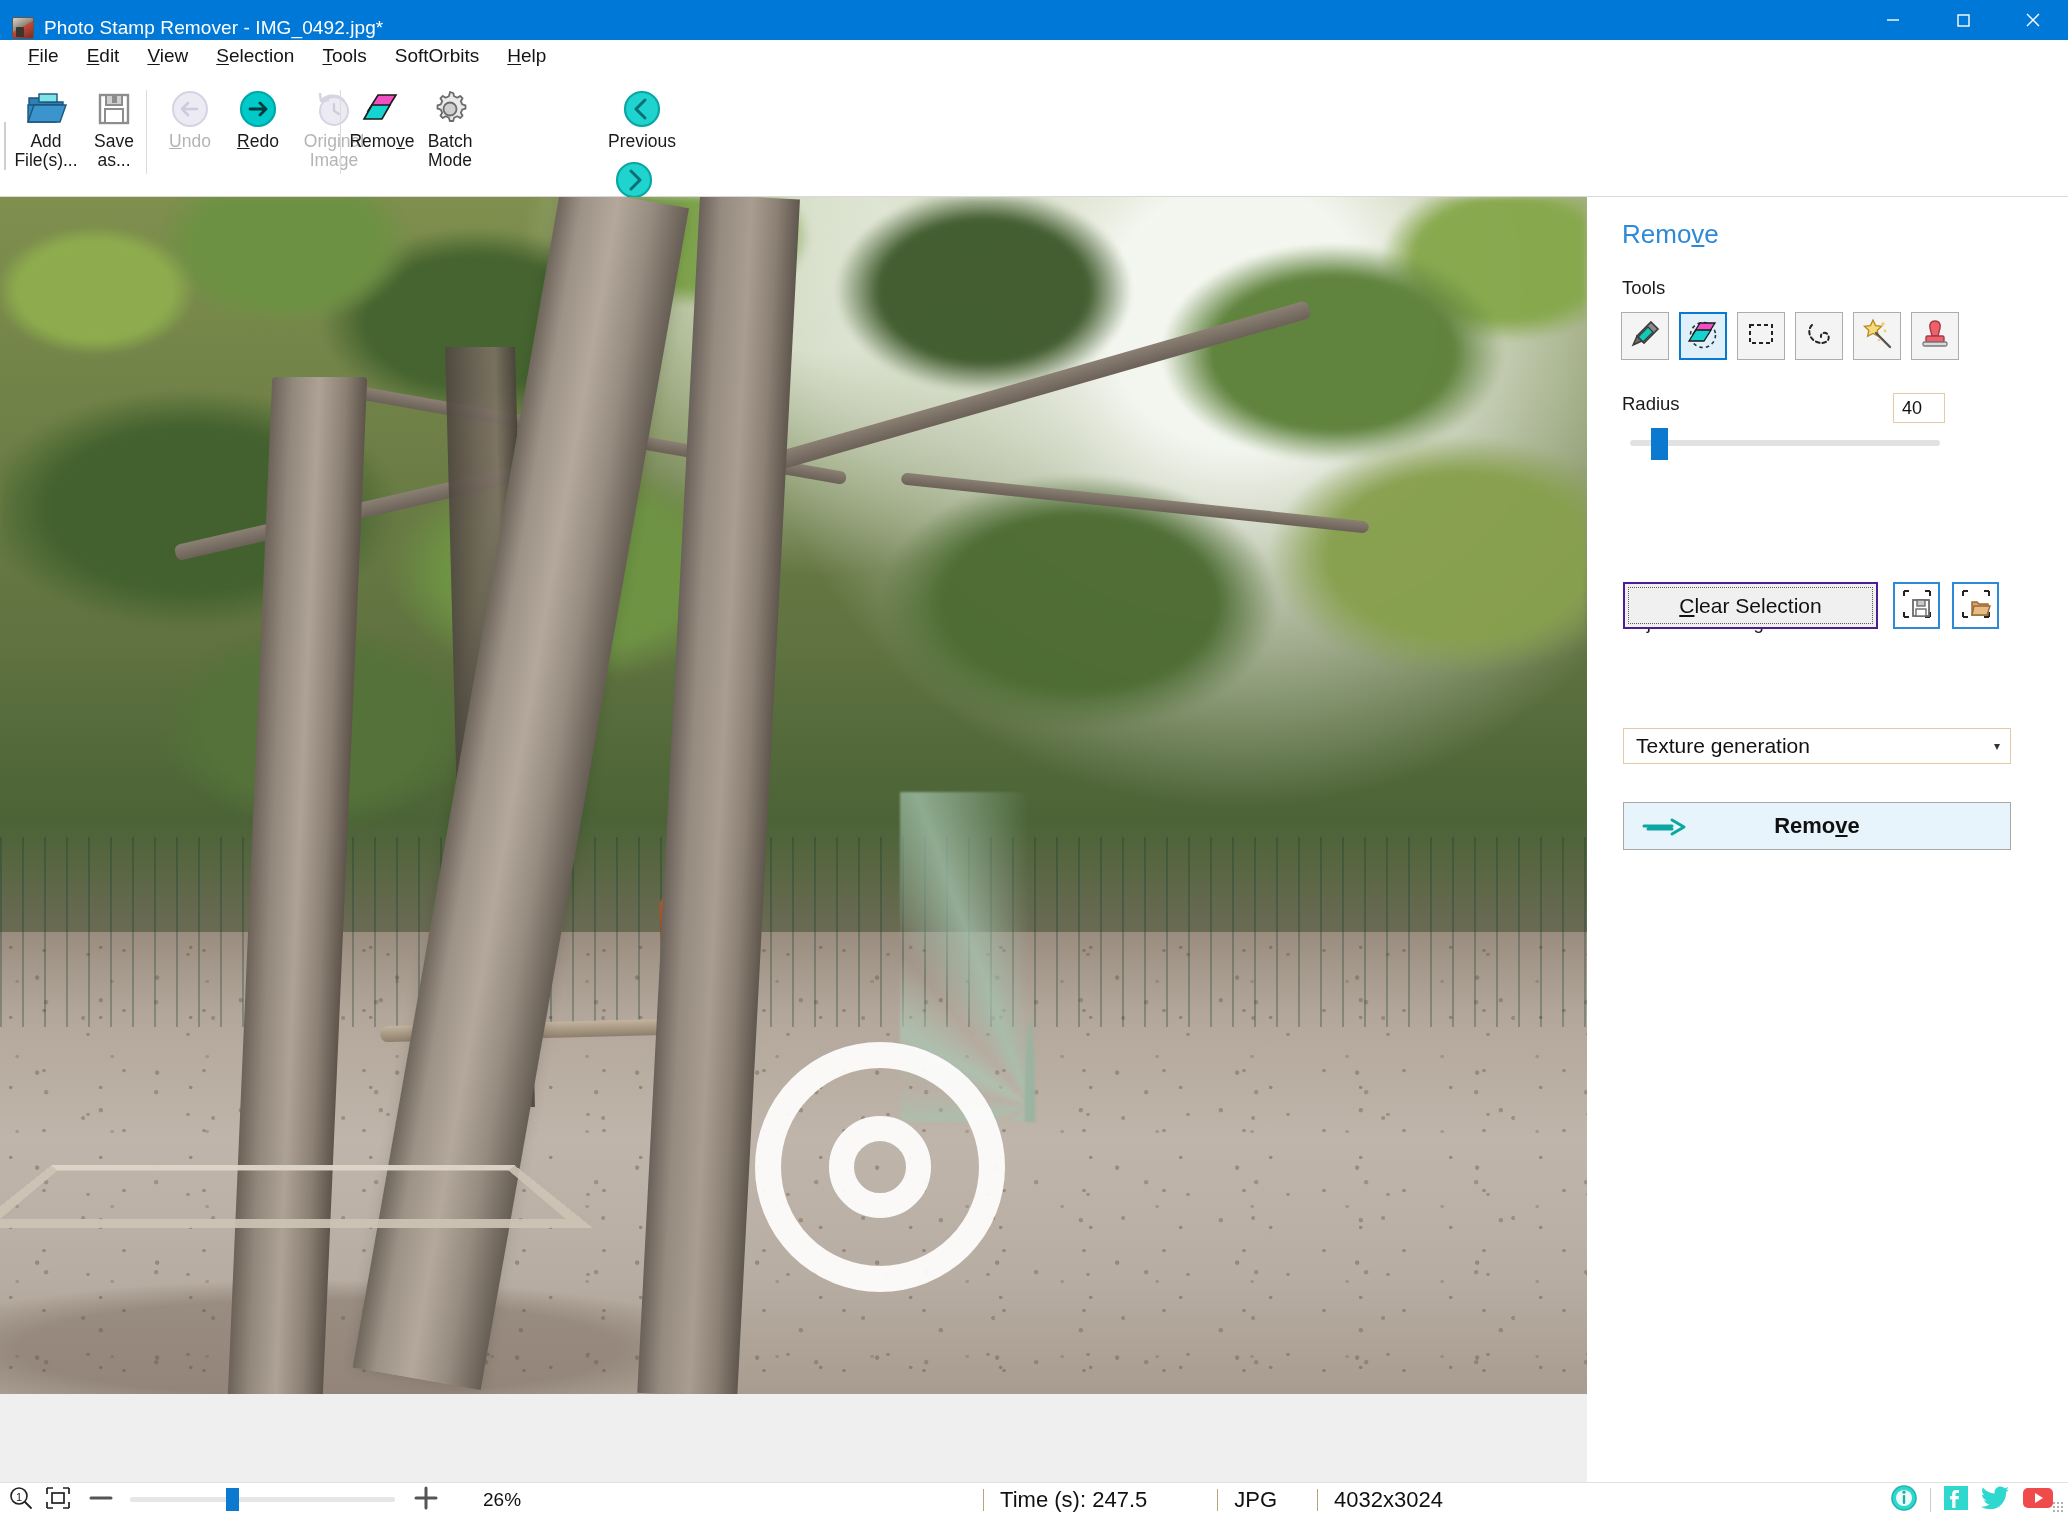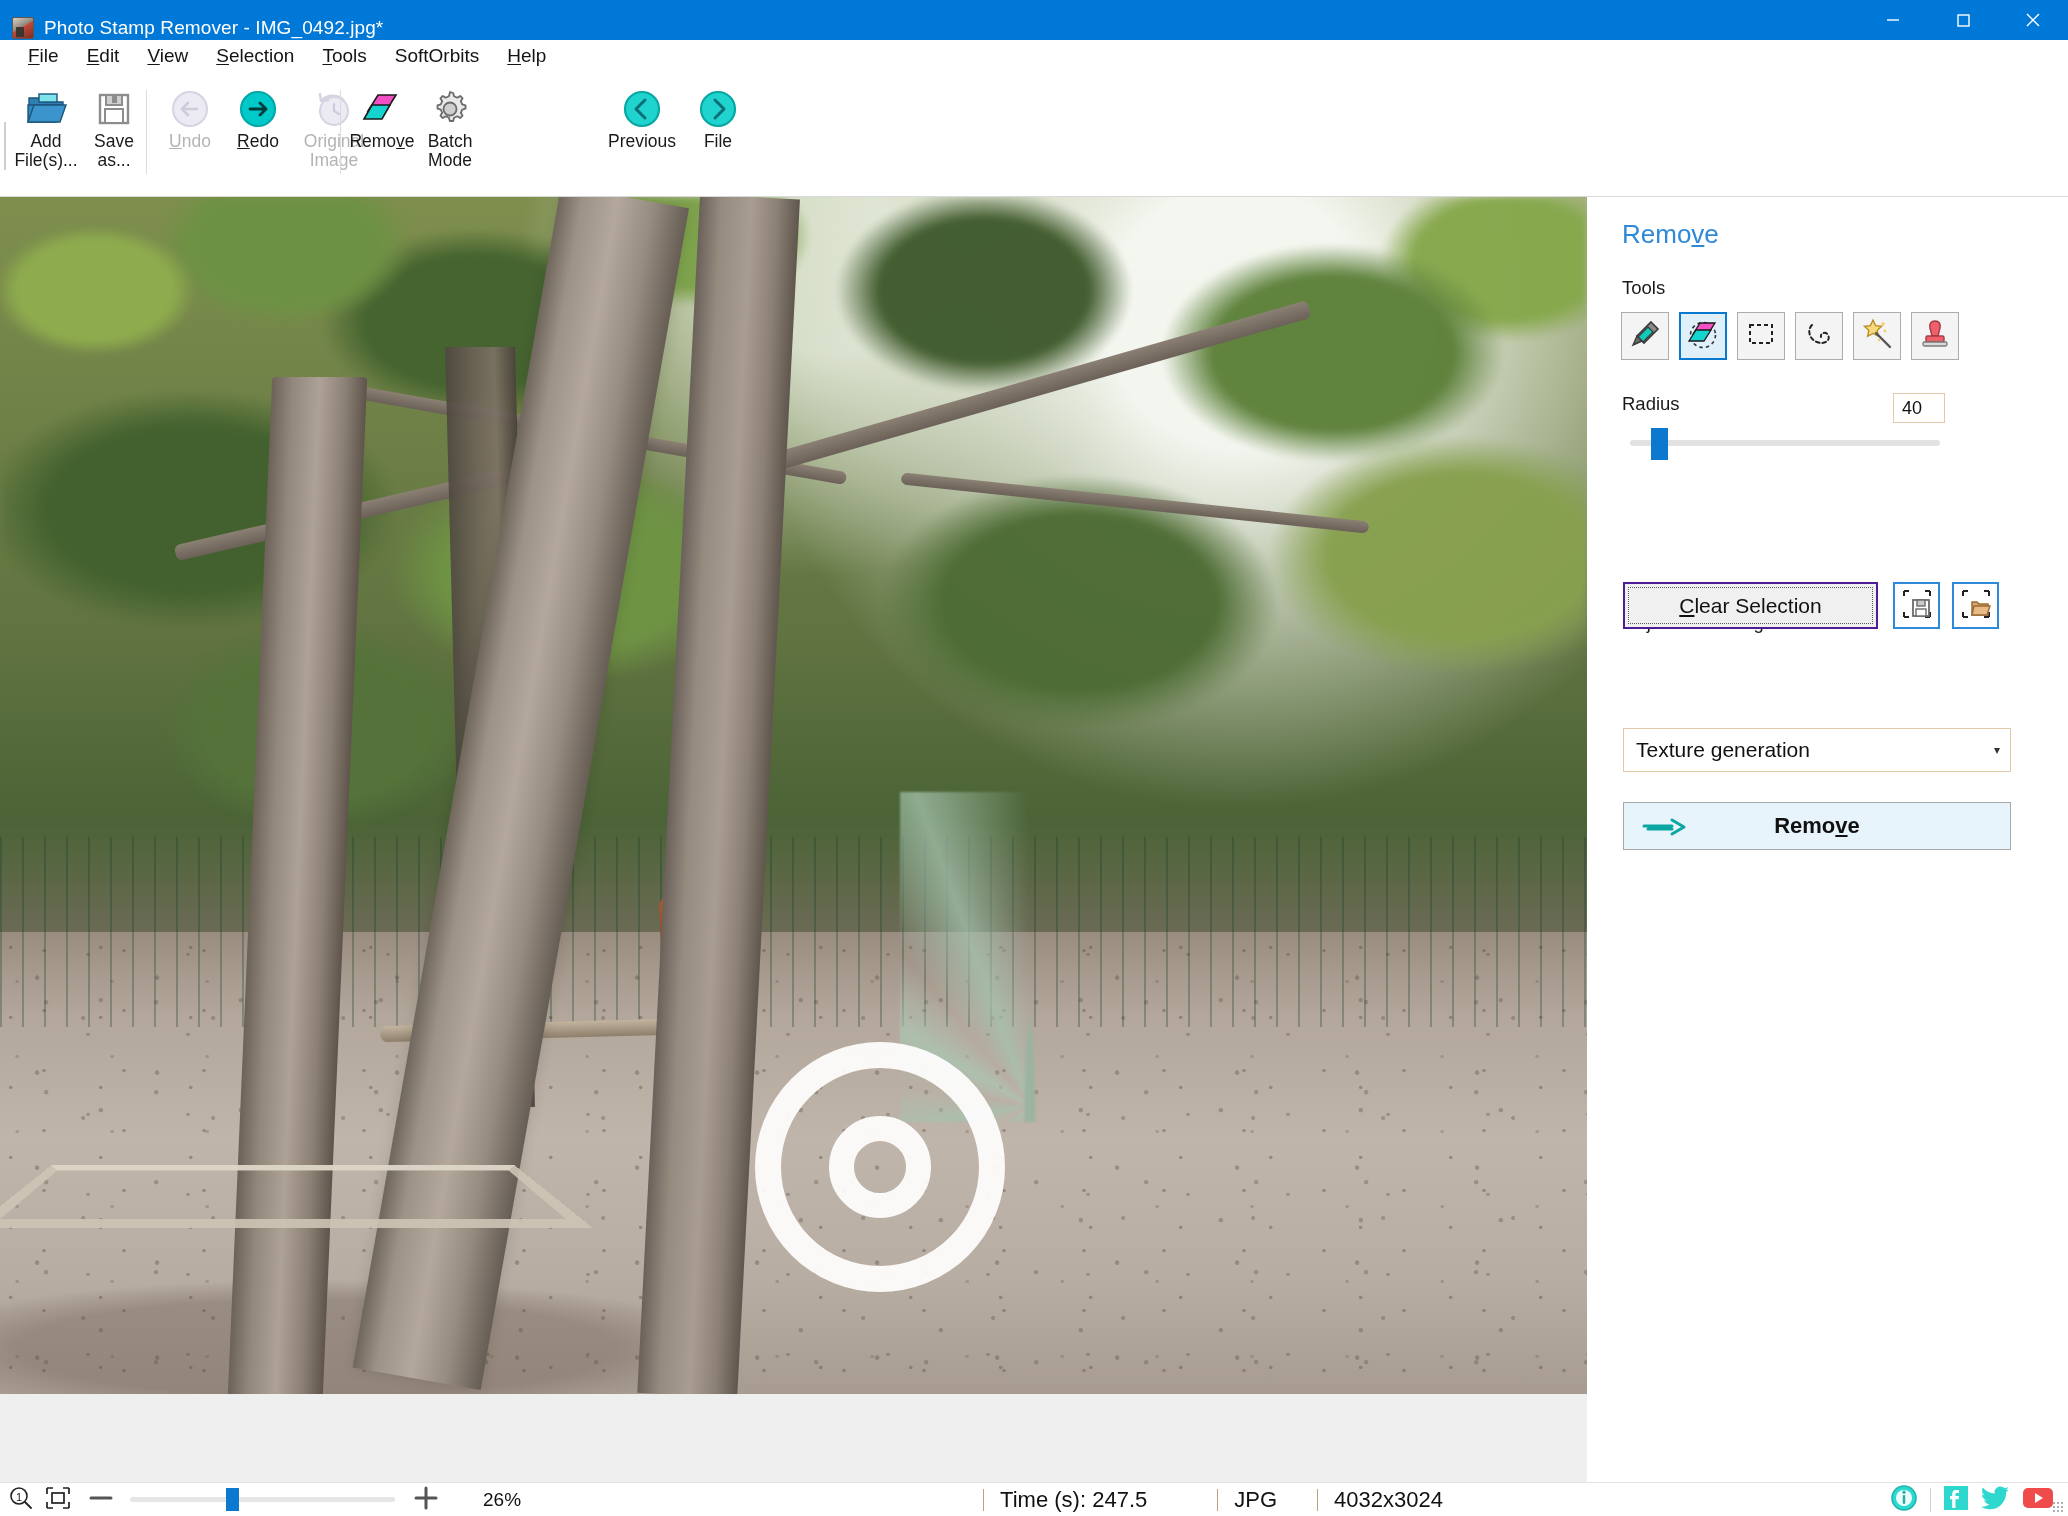--- a/index.html
+++ b/index.html
@@ -256,21 +256,21 @@
     position:absolute; inset:3px; border:1px dotted #5a5a5a;
   }
   .icon-btn {
     position:absolute; top:582px; width:47px; height:47px;
     border:2px solid #2e8ad8; background:#fff;
     display:flex; align-items:center; justify-content:center;
   }
   .icon-btn.a{ left:1893px; }
   .icon-btn.b{ left:1952px; }
   .combo {
-    position:absolute; left:1623px; top:728px; width:388px; height:44px;
+    position:absolute; left:1623px; top:728px; width:388px; height:36px;
     border:1px solid #e3c9a8; background:#fff;
     display:flex; align-items:center; padding:0 10px 0 12px;
     font-size:21px; color:#111;
   }
   .combo .arr { margin-left:auto; font-size:12px; color:#333; }
   .btn-remove {
     position:absolute; left:1623px; top:802px; width:388px; height:48px;
     background:#e8f4fb; border:1px solid #a8a8a8;
     display:flex; align-items:center; justify-content:center; position:absolute;
     font-size:22px; font-weight:bold; color:#111;
@@ -419,21 +419,21 @@
             <path d="M21 4 l3.2 1 .9 3.3 3.2 1.4 2.9-1.8 2.4 2.4 -1.8 2.9 1.4 3.2 3.3 .9 0 3.4 -3.3 .9 -1.4 3.2 1.8 2.9 -2.4 2.4 -2.9-1.8 -3.2 1.4 -.9 3.3 -3.4 0 -.9-3.3 -3.2-1.4 -2.9 1.8 -2.4-2.4 1.8-2.9 -1.4-3.2 -3.3-.9 0-3.4 3.3-.9 1.4-3.2 -1.8-2.9 2.4-2.4 2.9 1.8 3.2-1.4 .9-3.3 Z" fill="#e9e9e9" stroke="#6b6b6b" stroke-width="1.8" stroke-linejoin="round"></path>
             <circle cx="21" cy="21" r="6.5" fill="#cfcfcf" stroke="#6b6b6b" stroke-width="1.8"></circle>
           </svg>
         </div>
         <div class="lb">Batch
 Mode</div>
       </div>
     </div>
     <div class="rb-expander">▾</div>
 
-    <div class="rb-group" style="left:600px;">
+    <div class="rb-group" style="left:600px;flex-direction:column;">
       <div class="rb-btn rb-wide">
         <div class="ic">
           <svg width="44" height="44" viewBox="0 0 44 44">
             <circle cx="22" cy="22" r="17" fill="#1fd3cf" stroke="#0aa6a2" stroke-width="2.2"></circle>
             <path d="M25 13 L16 22 L25 31" fill="none" stroke="#0c6e75" stroke-width="3" stroke-linecap="round" stroke-linejoin="round"></path>
           </svg>
         </div>
         <div class="lb">Previous</div>
       </div>
       <div class="rb-btn">

